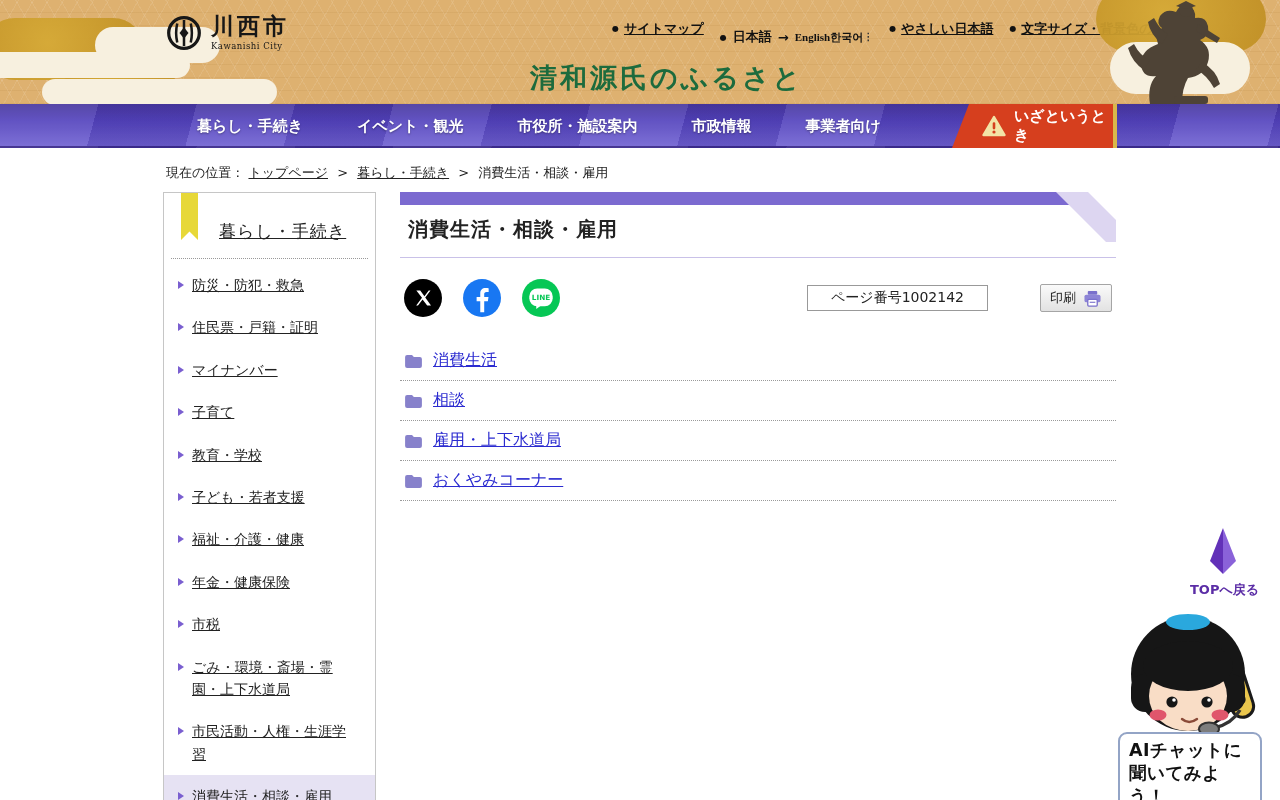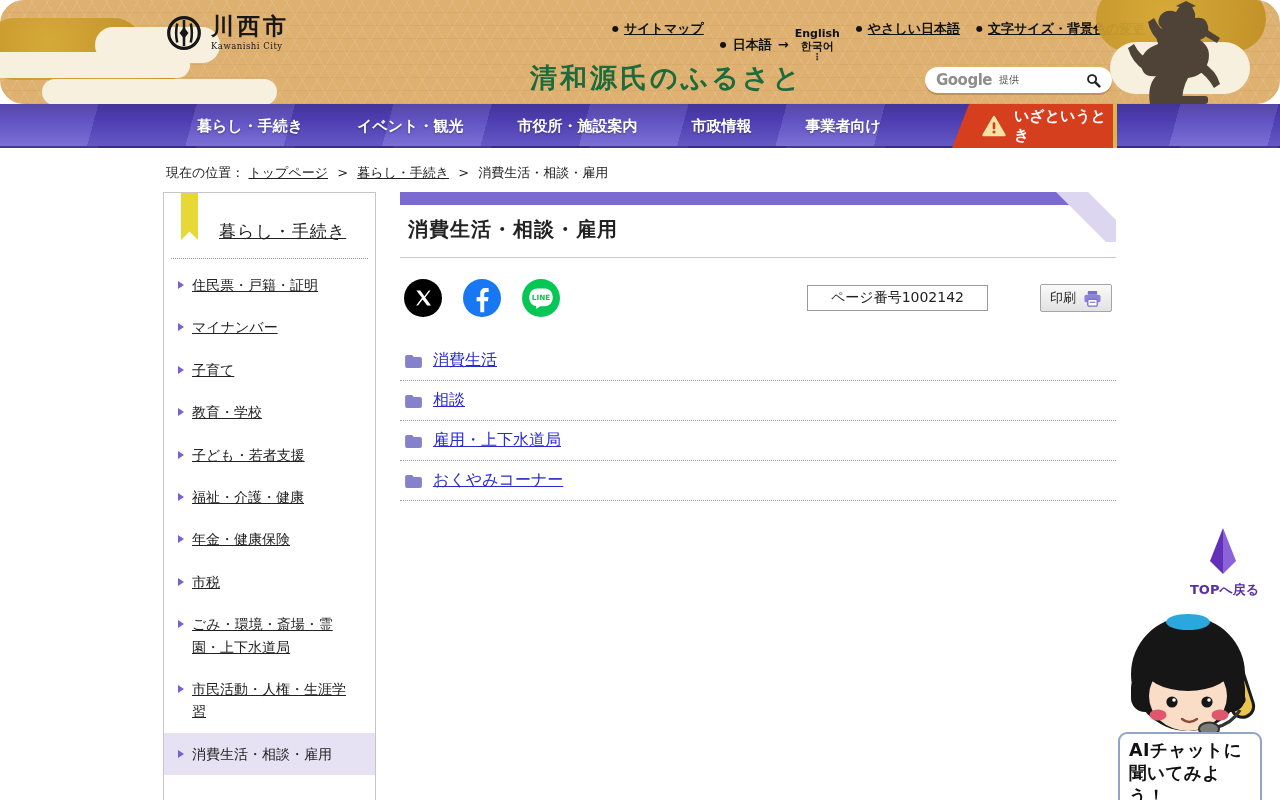--- a/index.html
+++ b/index.html
@@ -11,36 +11,35 @@
   .page { position:relative; width:1280px; height:800px; overflow:hidden; }
 
   
   .site-header {
     position:absolute; left:0; top:0; width:1280px; height:104px; overflow:hidden;
     background-color:#deb170;
     background-image:
       repeating-linear-gradient(60deg, rgba(255,255,255,.09) 0 1px, transparent 1px 13px),
       repeating-linear-gradient(-60deg, rgba(255,255,255,.09) 0 1px, transparent 1px 13px),
       repeating-linear-gradient(0deg, rgba(170,120,50,.12) 0 1px, transparent 1px 13px);
-    border-radius: 24px;
   }
   .gold-blob { position:absolute; background:radial-gradient(circle at 40% 40%, #d5a935, #c08f24); border-radius:40px; opacity:.95; }
   .cloud-bar { position:absolute; background:#f7f0df; border-radius:14px; }
   .logo { position:absolute; left:166px; top:15px; display:flex; align-items:center; gap:9px; }
   .logo svg { display:block; }
   .logo-city { font-size:23px; font-weight:bold; color:#171717; letter-spacing:3px; line-height:1; }
   .logo-en { font-size:8.5px; color:#171717; letter-spacing:.5px; margin-top:3px; font-family:"DejaVu Serif", serif; }
   .top-links { position:absolute; left:612px; top:20px; display:flex; align-items:flex-start; gap:16px;
                font-size:13px; font-weight:bold; color:#111; white-space:nowrap; }
   .tl-item { display:flex; align-items:center; gap:5px; cursor:pointer;text-align:right; }
   .tl-item::before { content:"●"; font-size:8px; position:relative; top:-1px; }
   .tl-item .u { text-decoration:underline; }
   .lang-group { display:flex; align-items:center; gap:6px;margin-top:8px; }
   .lang-group::before { content:"●"; font-size:8px; }
-  .lang-stack { display:flex; flex-direction:column; align-items:center; font-size:11px; line-height:1.15; }
+  .lang-stack { display:flex; flex-direction:row; align-items:center; font-size:11px; line-height:1.15;font-family:Liberation Serif, serif; }
   .lang-more { font-size:10px; line-height:.8; color:#333; }
   .slogan { position:absolute; left:530px; top:60px; font-family:"DejaVu Serif", serif;
             font-size:27px; font-weight:bold; color:#1d6b3d; letter-spacing:3px; }
   .search-pill { position:absolute; left:925px; top:67px; width:187px; height:26px; background:#fff;
                  border-radius:14px; box-shadow:0 2px 0 rgba(140,100,40,.4);
                  display:flex; align-items:center; padding:0 11px; gap:7px; cursor:text; }
   .g-provider { font-size:15px; font-weight:bold; color:#8e8e8e; letter-spacing:-.5px; }
   .g-teikyo { font-size:10px; color:#555; }
   .search-pill .mag { margin-left:auto; display:flex; }
   .statue-wrap { position:absolute; right:44px; top:0; width:120px; height:104px; }
@@ -157,30 +156,20 @@
       <span class="tl-item">
           <span class="u">やさしい日本語</span>
         </span>
       <span class="tl-item">
           <span class="u">文字サイズ・背景色の変更</span>
         </span>
     </div>
 
     <div class="slogan">清和源氏のふるさと</div>
 
-    <div class="search-pill">
-      <span class="g-provider">Google</span>
-      <span class="g-teikyo">提供</span>
-      <span class="mag">
-        <svg width="15" height="15" viewBox="0 0 16 16">
-          <circle cx="6.5" cy="6.5" r="4.3" fill="none" stroke="#222" stroke-width="2"></circle>
-          <line x1="10" y1="10" x2="14.3" y2="14.3" stroke="#222" stroke-width="2.6" stroke-linecap="round"></line>
-        </svg>
-      </span>
-    </div>
 
     <div class="statue-wrap">
       <div class="gold-blob" style="right:-30px; top:-14px; width:170px; height:66px;"></div>
       <div class="cloud-bar" style="right:-14px; top:42px; width:140px; height:52px; border-radius:26px;"></div>
       <svg width="120" height="104" viewBox="0 0 120 104" style="position:absolute;left:0;top:0;">
         <g fill="#4e4336">
           <path d="M34 104 Q31 86 40 76 Q26 78 25 64 Q25 50 42 44 Q38 34 46 28 Q40 24 44 16 Q50 8 60 12 Q64 4 72 6 Q80 8 79 18 Q90 16 92 26 Q94 36 84 40 Q96 48 92 62 Q88 76 72 78 Q66 88 66 104 Z"></path>
           <path d="M28 70 Q16 62 12 48 L18 44 Q24 56 34 60 Z"></path>
           <path d="M46 44 Q34 34 32 22 L38 18 Q44 30 52 34 Z"></path>
           <path d="M86 62 Q100 70 104 84 L98 88 Q90 74 80 70 Z"></path>
@@ -223,20 +212,23 @@
     <span>消費生活・相談・雇用</span>
   </div>
 
   <aside class="sidebar">
     <div class="sb-head">
       <span class="bookmark"></span>
       <a class="sb-title">暮らし・手続き</a>
     </div>
     <div class="sb-sep"></div>
     <ul class="sb-list">
+      <li>
+          <a>防災・防犯・救急</a>
+        </li>
       <li>
           <a>住民票・戸籍・証明</a>
         </li>
       <li>
           <a>マイナンバー</a>
         </li>
       <li>
           <a>子育て</a>
         </li>
       <li>

